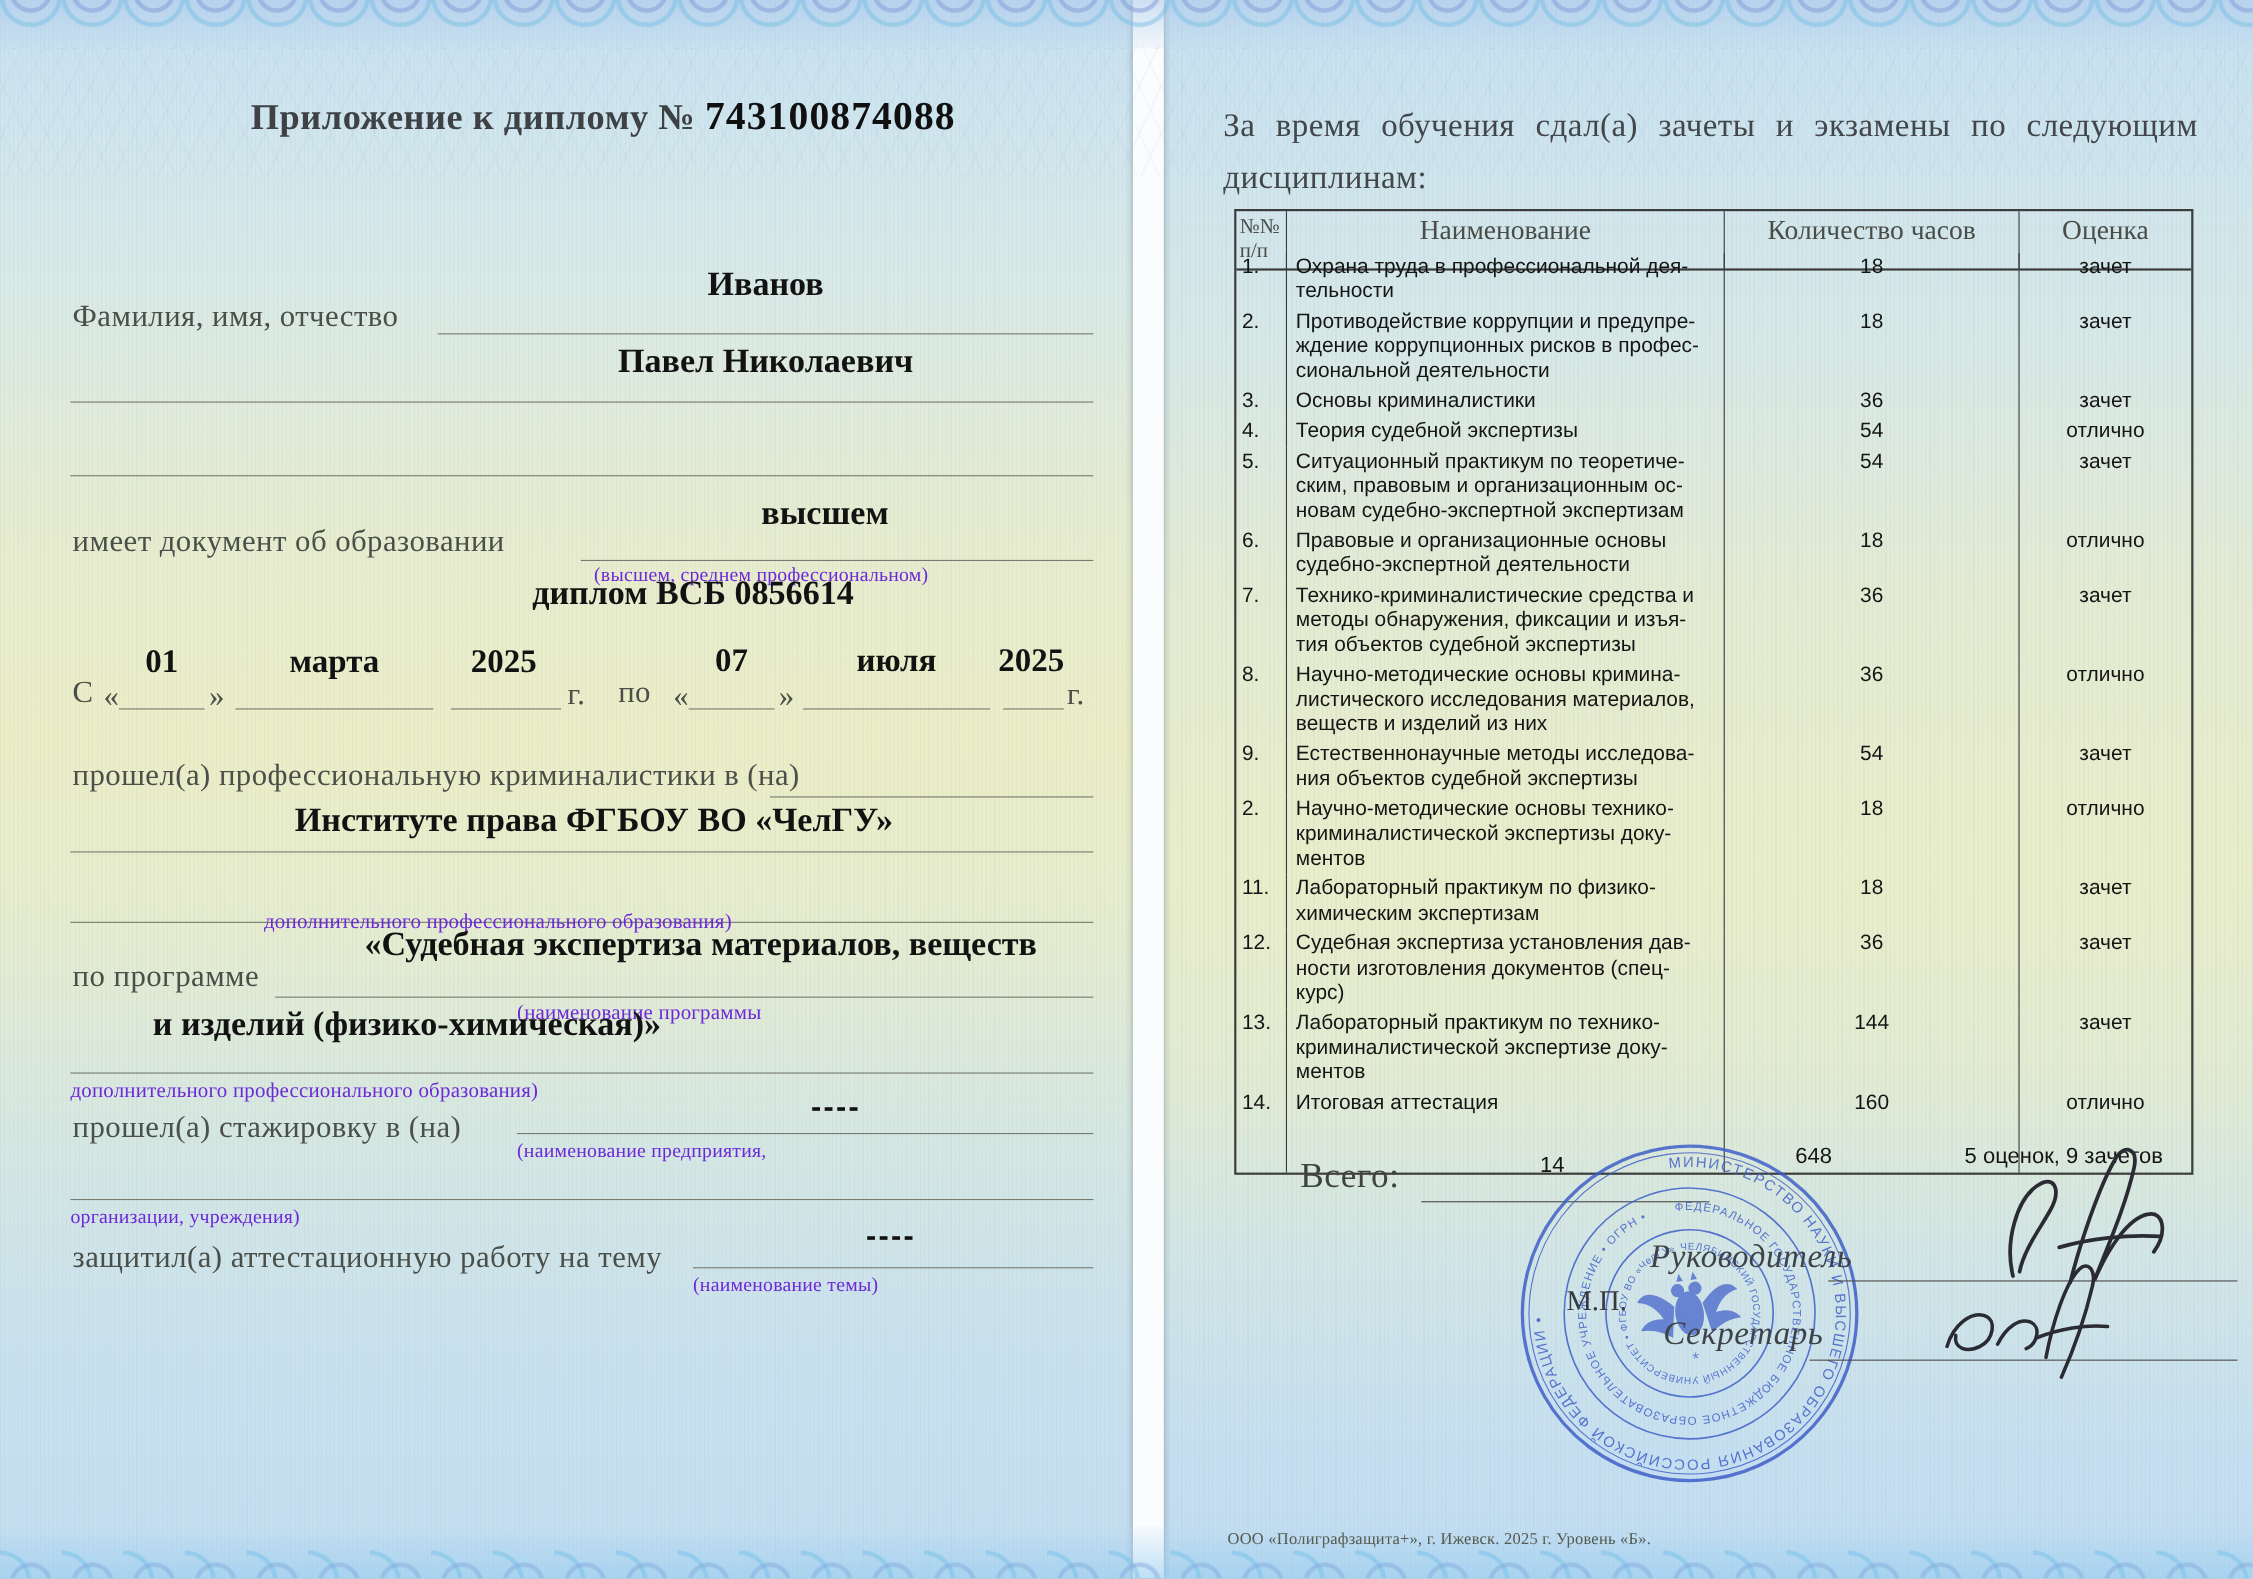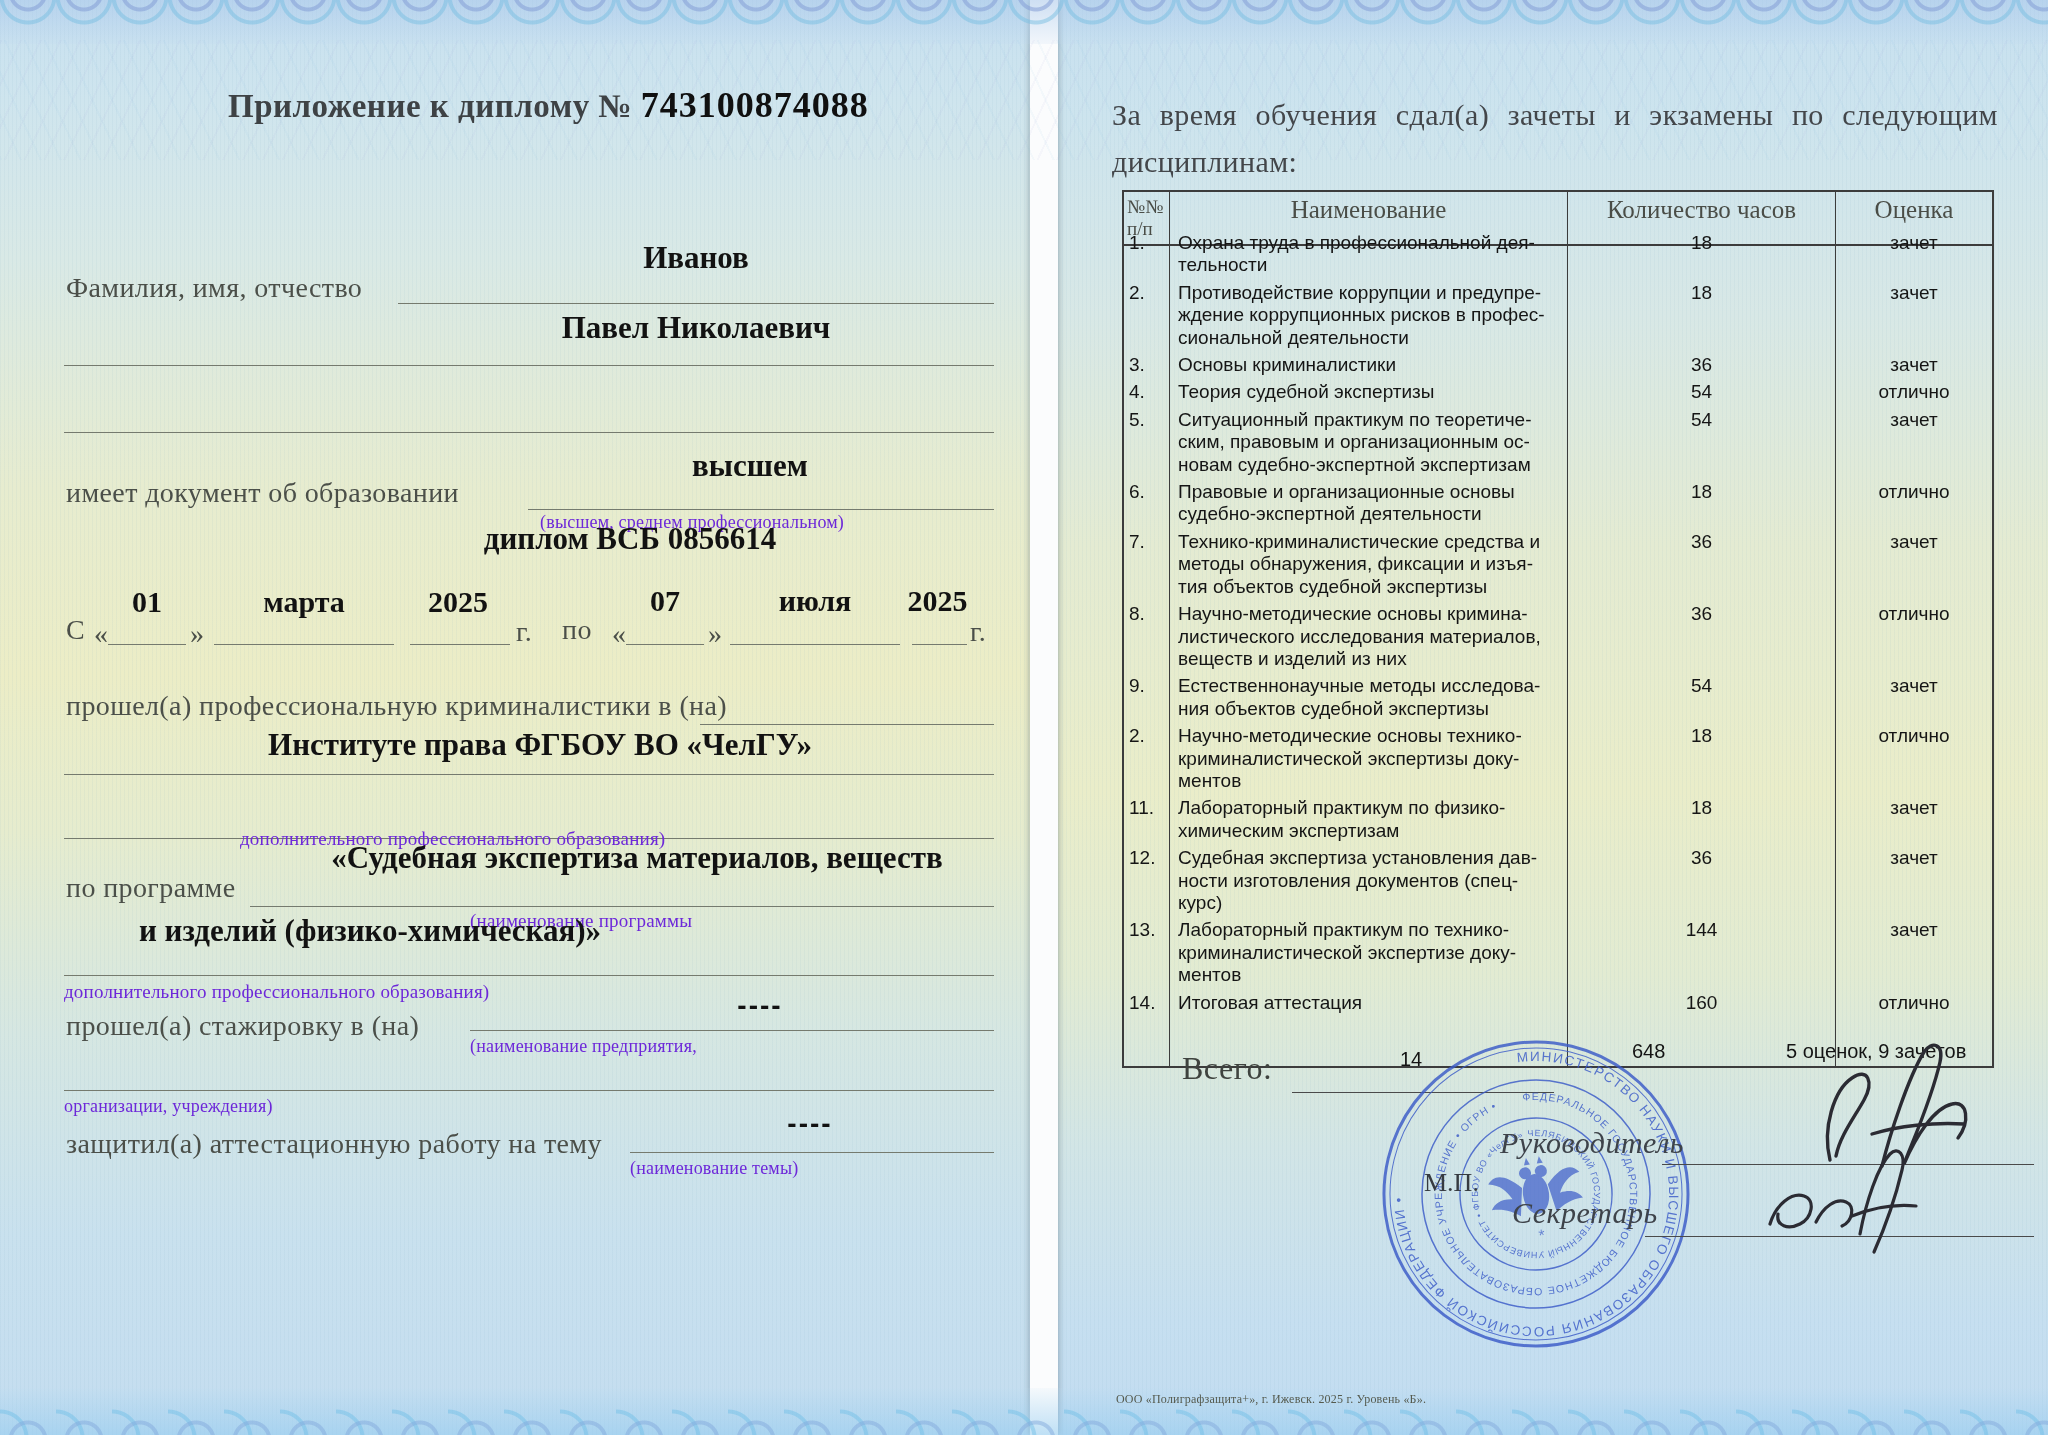--- a/index.html
+++ b/index.html
@@ -62,21 +62,21 @@
   .v1,.v2,.v3{border-right:1.6px solid #3c3c3c;}
   .trow:first-child{margin-top:-16px;}
   .trow:last-child>div{padding-bottom:52px;}
   
   .totals-lbl{position:absolute;left:1182px;top:1050px;font-size:32px;color:#3f433f;letter-spacing:.5px;}
   .totals-val{position:absolute;font-family:"Liberation Sans",sans-serif;font-size:20px;color:#141414;}
   .sig-lbl{position:absolute;font-style:italic;font-size:30px;color:#3e434a;letter-spacing:.5px;}
   .mp{position:absolute;left:1424px;top:1168px;font-size:26px;color:#363a40;}
   .stamp{position:absolute;left:1378px;top:1036px;opacity:.82;transform:rotate(-8deg);}
   .sig{position:absolute;}
-  .footer{position:absolute;left:1116px;top:1392px;font-size:12px;color:#555a4e;letter-spacing:.2px;}
+  .footer{position:absolute;left:1116px;top:1392px;font-size:15px;color:#555a4e;letter-spacing:.2px;}
   .dash{position:absolute;font-weight:700;font-size:28px;color:#111;font-family:"Liberation Sans",sans-serif;letter-spacing:2px;}
   .dateval{position:absolute;color:#121212;font-weight:600;font-size:30px;text-align:center;}
 </style>
 </head>
 <body>
 
 <div class="sheet">
 
   <div class="page page-left"></div>
   <div class="page page-right"></div>

